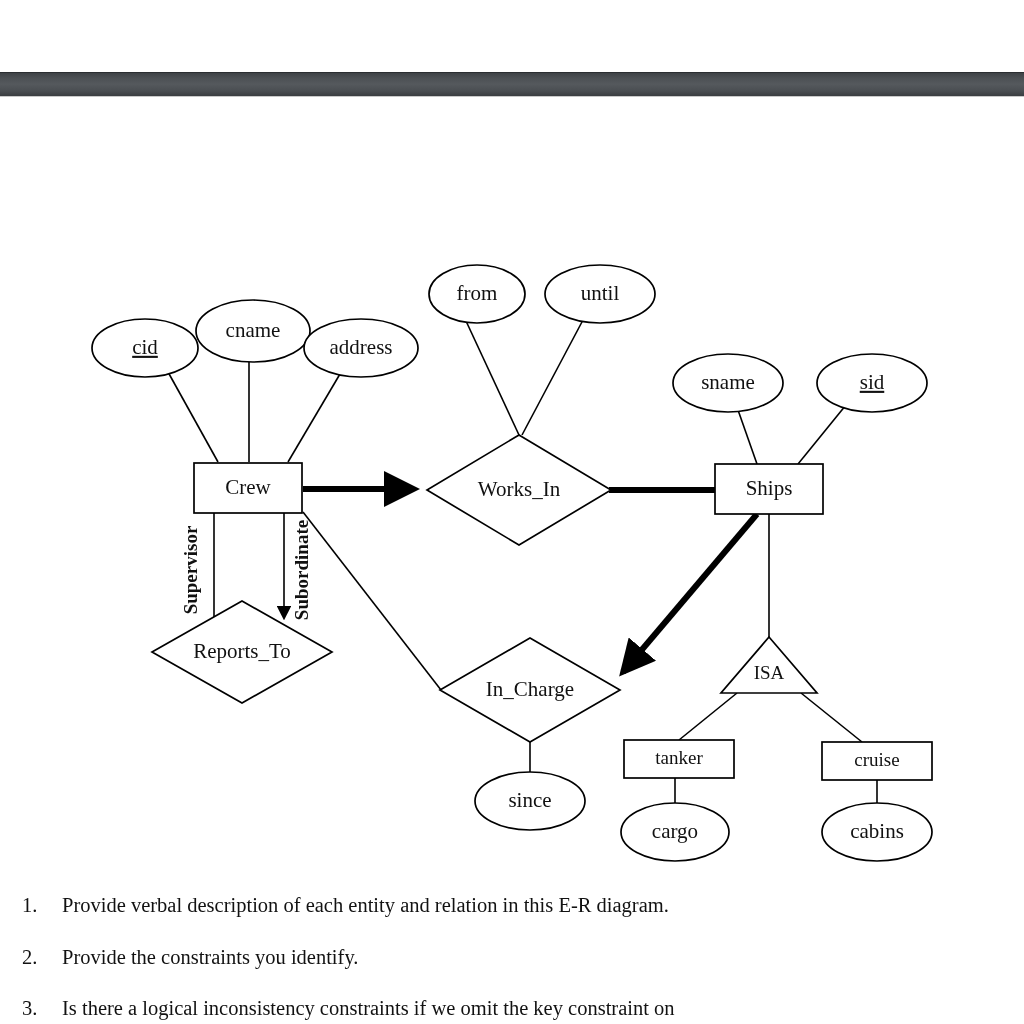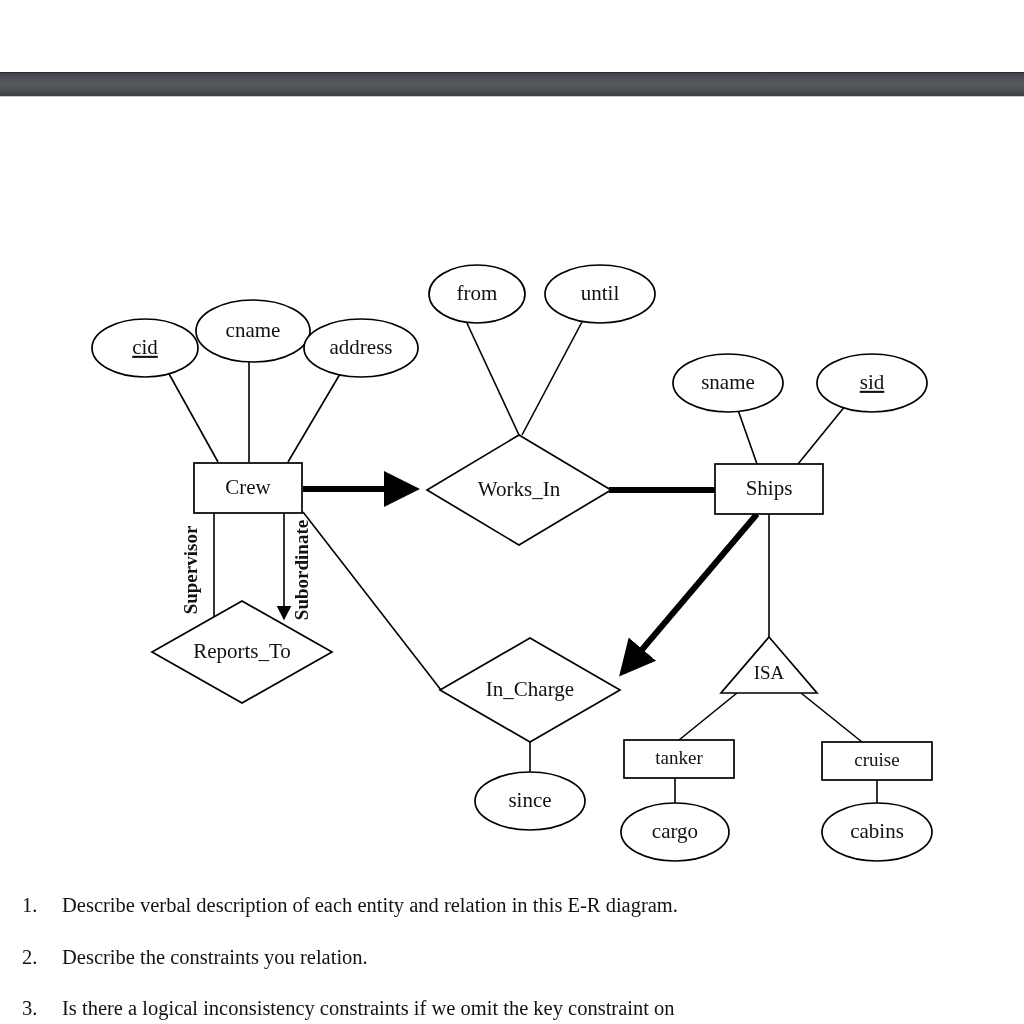--- a/index.html
+++ b/index.html
@@ -264,25 +264,25 @@
       <text class="er-role-label" x="193" y="570" transform="rotate(-90 193 570)">Supervisor</text>
       <text class="er-role-label" x="304" y="570" transform="rotate(-90 304 570)">Subordinate</text>
 
     </svg>
   </div>
 
   <div id="questions">
     <ol class="q-list">
       <li>
         <span class="q-num">1.</span>
-        <span>Describe verbal description of each entity and relation in this E-R diagram.</span>
+        <span>Provide verbal description of each entity and relation in this E-R diagram.</span>
       </li>
       <li>
         <span class="q-num">2.</span>
-        <span>Describe the constraints you relation.</span>
+        <span>Provide the constraints you identify.</span>
       </li>
       <li>
         <span class="q-num">3.</span>
         <span>Is there a logical inconsistency constraints if we omit the key constraint on</span>
       </li>
     </ol>
   </div>
 
 </div>
 

